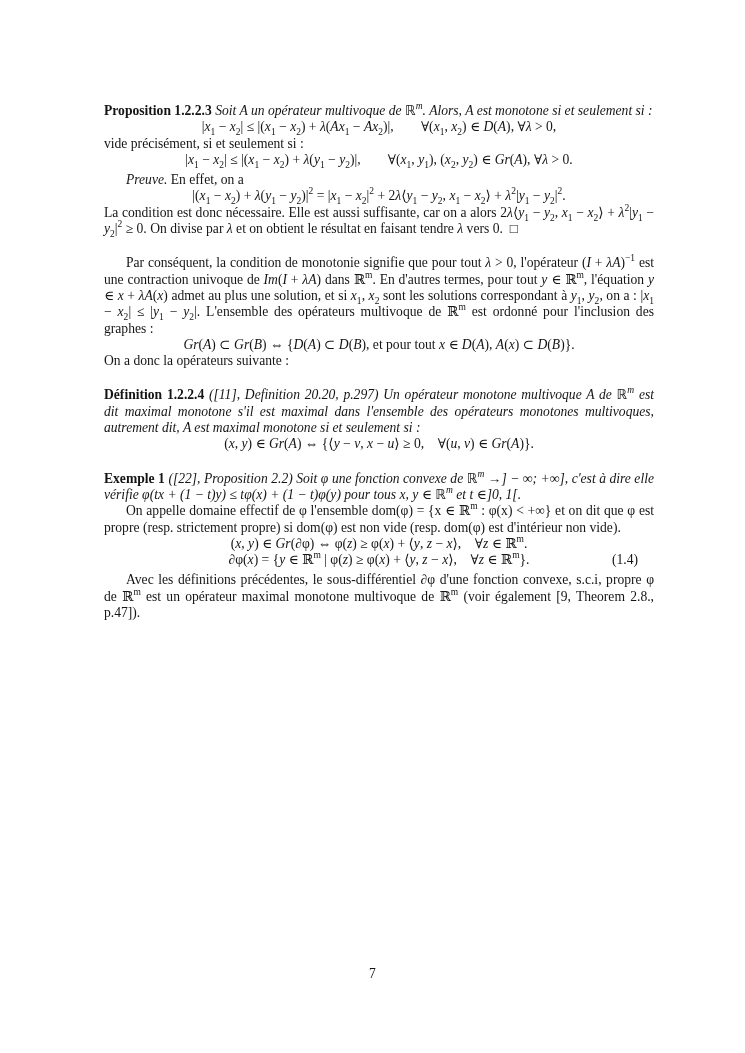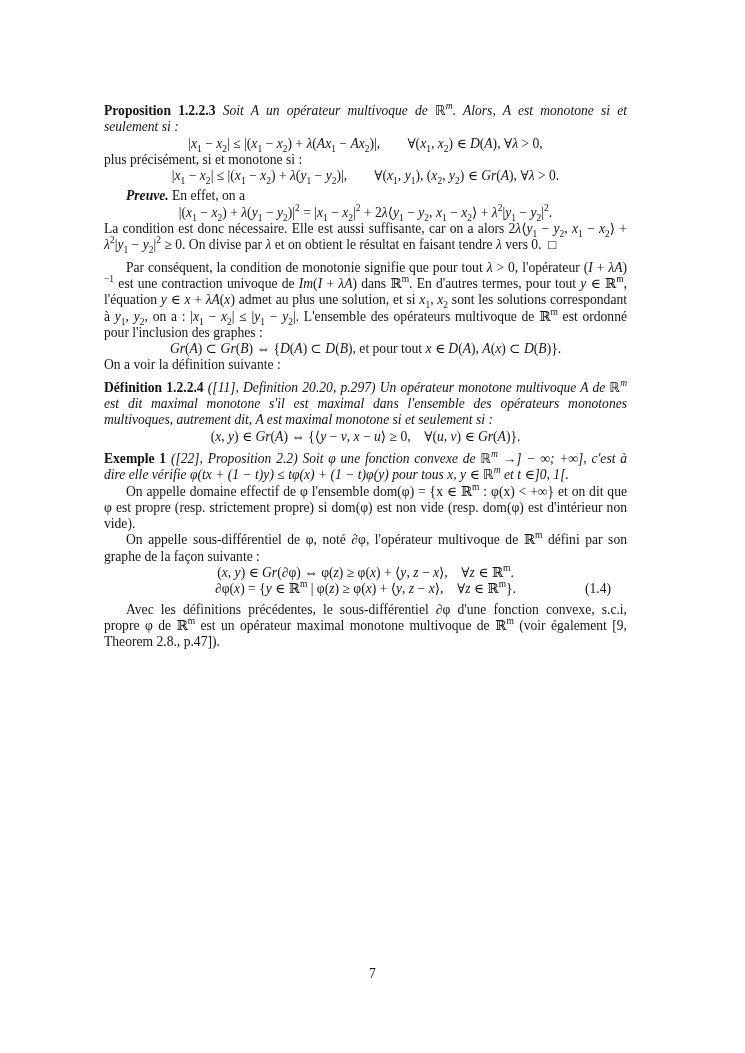--- a/index.html
+++ b/index.html
@@ -6,37 +6,37 @@
   html, body { background: #ffffff; }
   .page {
     position: relative;
     width: 745px;
     height: 1048px;
     background: #ffffff;
     color: #141414;
     font-family: "Liberation Serif", "DejaVu Serif", "DejaVu Sans", serif;
     font-size: 13.6px;
     line-height: 16.3px;
-    padding: 103px 118px 0 104px;
+    padding: 103px 91px 0 104px;
     overflow: hidden;
   }
   .par { text-align: justify; }
   .indent { text-indent: 22px; }
   .italic { }
   .thm-label { font-weight: bold; font-style: normal; }
-  .proof-label { font-weight: bold; font-style: italic; }
+  .proof-label { font-weight: normal; font-style: italic; }
   .thm-statement { font-style: italic; }
   .eq {
     position: relative;
     text-align: center;
     margin: 0 0;
     white-space: nowrap;
   }
   .eq-num { position: absolute; right: 16px; top: 0; }
-  .mt-lg { margin-top: 6px; }
+  .mt-lg { margin-top: 18px; }
   .mt-md { margin-top: 4px; }
   .mt-sm { margin-top: 4px; }
   sub, sup { line-height: 0; font-size: 0.70em; }
   .page-number {
     position: absolute;
     left: 0;
     bottom: 66px;
     width: 100%;
     text-align: center;
   }
@@ -46,54 +46,53 @@
 
 <div class="page">
 
   <p class="par">
     <span class="thm-label">Proposition 1.2.2.3</span>
     <span class="thm-statement">Soit A un opérateur multivoque de ℝ<sup>m</sup>. Alors, A est monotone si et seulement si :</span>
   </p>
 
   <div class="eq">|<i>x</i><sub>1</sub> − <i>x</i><sub>2</sub>| ≤ |(<i>x</i><sub>1</sub> − <i>x</i><sub>2</sub>) + <i>λ</i>(<i>Ax</i><sub>1</sub> − <i>Ax</i><sub>2</sub>)|,  ∀(<i>x</i><sub>1</sub>, <i>x</i><sub>2</sub>) ∈ <i>D</i>(<i>A</i>), ∀<i>λ</i> &gt; 0,</div>
 
-  <p class="par">plus précisément, si et monotone si :</p>
+  <p class="par">vide précisément, si et seulement si :</p>
 
   <div class="eq">|<i>x</i><sub>1</sub> − <i>x</i><sub>2</sub>| ≤ |(<i>x</i><sub>1</sub> − <i>x</i><sub>2</sub>) + <i>λ</i>(<i>y</i><sub>1</sub> − <i>y</i><sub>2</sub>)|,  ∀(<i>x</i><sub>1</sub>, <i>y</i><sub>1</sub>), (<i>x</i><sub>2</sub>, <i>y</i><sub>2</sub>) ∈ <i>Gr</i>(<i>A</i>), ∀<i>λ</i> &gt; 0.</div>
 
   <p class="par indent mt-sm">
     <span class="proof-label">Preuve.</span>
     <span>En effet, on a</span>
   </p>
 
   <div class="eq">|(<i>x</i><sub>1</sub> − <i>x</i><sub>2</sub>) + <i>λ</i>(<i>y</i><sub>1</sub> − <i>y</i><sub>2</sub>)|<sup>2</sup> = |<i>x</i><sub>1</sub> − <i>x</i><sub>2</sub>|<sup>2</sup> + 2<i>λ</i>⟨<i>y</i><sub>1</sub> − <i>y</i><sub>2</sub>, <i>x</i><sub>1</sub> − <i>x</i><sub>2</sub>⟩ + <i>λ</i><sup>2</sup>|<i>y</i><sub>1</sub> − <i>y</i><sub>2</sub>|<sup>2</sup>.</div>
 
   <p class="par">La condition est donc nécessaire. Elle est aussi suffisante, car on a alors 2<i>λ</i>⟨<i>y</i><sub>1</sub> − <i>y</i><sub>2</sub>, <i>x</i><sub>1</sub> − <i>x</i><sub>2</sub>⟩ + <i>λ</i><sup>2</sup>|<i>y</i><sub>1</sub> − <i>y</i><sub>2</sub>|<sup>2</sup> ≥ 0. On divise par <i>λ</i> et on obtient le résultat en faisant tendre <i>λ</i> vers 0. □</p>
 
   <p class="par indent mt-lg">Par conséquent, la condition de monotonie signifie que pour tout <i>λ</i> &gt; 0, l'opérateur (<i>I</i> + <i>λA</i>)<sup>−1</sup> est une contraction univoque de <i>Im</i>(<i>I</i> + <i>λA</i>) dans ℝ<sup>m</sup>. En d'autres termes, pour tout <i>y</i> ∈ ℝ<sup>m</sup>, l'équation <i>y</i> ∈ <i>x</i> + <i>λA</i>(<i>x</i>) admet au plus une solution, et si <i>x</i><sub>1</sub>, <i>x</i><sub>2</sub> sont les solutions correspondant à <i>y</i><sub>1</sub>, <i>y</i><sub>2</sub>, on a : |<i>x</i><sub>1</sub> − <i>x</i><sub>2</sub>| ≤ |<i>y</i><sub>1</sub> − <i>y</i><sub>2</sub>|. L'ensemble des opérateurs multivoque de ℝ<sup>m</sup> est ordonné pour l'inclusion des graphes :</p>
 
   <div class="eq"><i>Gr</i>(<i>A</i>) ⊂ <i>Gr</i>(<i>B</i>) ⇔ {<i>D</i>(<i>A</i>) ⊂ <i>D</i>(<i>B</i>), et pour tout <i>x</i> ∈ <i>D</i>(<i>A</i>), <i>A</i>(<i>x</i>) ⊂ <i>D</i>(<i>B</i>)}.</div>
 
-  <p class="par">On a voir la définition suivante :</p>
+  <p class="par">On a donc la opérateurs suivante :</p>
 
   <p class="par mt-lg">
     <span class="thm-label">Définition 1.2.2.4</span>
     <span class="thm-statement">([11], Definition 20.20, p.297) Un opérateur monotone multivoque A de ℝ<sup>m</sup> est dit maximal monotone s'il est maximal dans l'ensemble des opérateurs monotones multivoques, autrement dit, A est maximal monotone si et seulement si :</span>
   </p>
 
   <div class="eq">(<i>x</i>, <i>y</i>) ∈ <i>Gr</i>(<i>A</i>) ⇔ {⟨<i>y</i> − <i>v</i>, <i>x</i> − <i>u</i>⟩ ≥ 0, ∀(<i>u</i>, <i>v</i>) ∈ <i>Gr</i>(<i>A</i>)}.</div>
 
   <p class="par mt-lg">
     <span class="thm-label">Exemple 1</span>
     <span class="thm-statement">([22], Proposition 2.2) Soit φ une fonction convexe de ℝ<sup>m</sup> →] − ∞; +∞], c'est à dire elle vérifie φ(tx + (1 − t)y) ≤ tφ(x) + (1 − t)φ(y) pour tous x, y ∈ ℝ<sup>m</sup> et t ∈]0, 1[.</span>
   </p>
 
   <p class="par indent italic">On appelle domaine effectif de φ l'ensemble dom(φ) = {x ∈ ℝ<sup>m</sup> : φ(x) &lt; +∞} et on dit que φ est propre (resp. strictement propre) si dom(φ) est non vide (resp. dom(φ) est d'intérieur non vide).</p>
 
-  <p class="par indent italic">On appelle sous-différentiel de φ, noté ∂φ, l'opérateur multivoque de ℝ<sup>m</sup> défini par son graphe de la façon suivante :</p>
 
   <div class="eq">(<i>x</i>, <i>y</i>) ∈ <i>Gr</i>(∂φ) ⇔ φ(<i>z</i>) ≥ φ(<i>x</i>) + ⟨<i>y</i>, <i>z</i> − <i>x</i>⟩, ∀<i>z</i> ∈ ℝ<sup>m</sup>.</div>
 
 
   <div class="eq">
     <span>∂φ(<i>x</i>) = {<i>y</i> ∈ ℝ<sup>m</sup> | φ(<i>z</i>) ≥ φ(<i>x</i>) + ⟨<i>y</i>, <i>z</i> − <i>x</i>⟩, ∀<i>z</i> ∈ ℝ<sup>m</sup>}.</span>
     <span class="eq-num">(1.4)</span>
   </div>
 
   <p class="par indent italic mt-md">Avec les définitions précédentes, le sous-différentiel ∂φ d'une fonction convexe, s.c.i, propre φ de ℝ<sup>m</sup> est un opérateur maximal monotone multivoque de ℝ<sup>m</sup> (voir également [9, Theorem 2.8., p.47]).</p>

